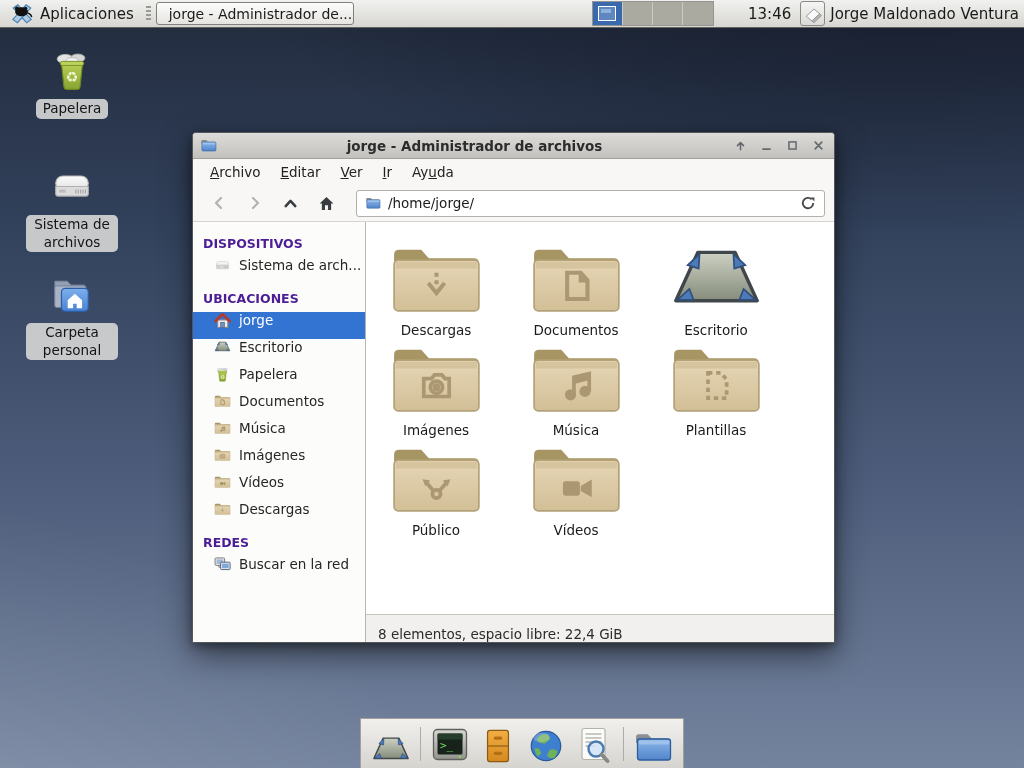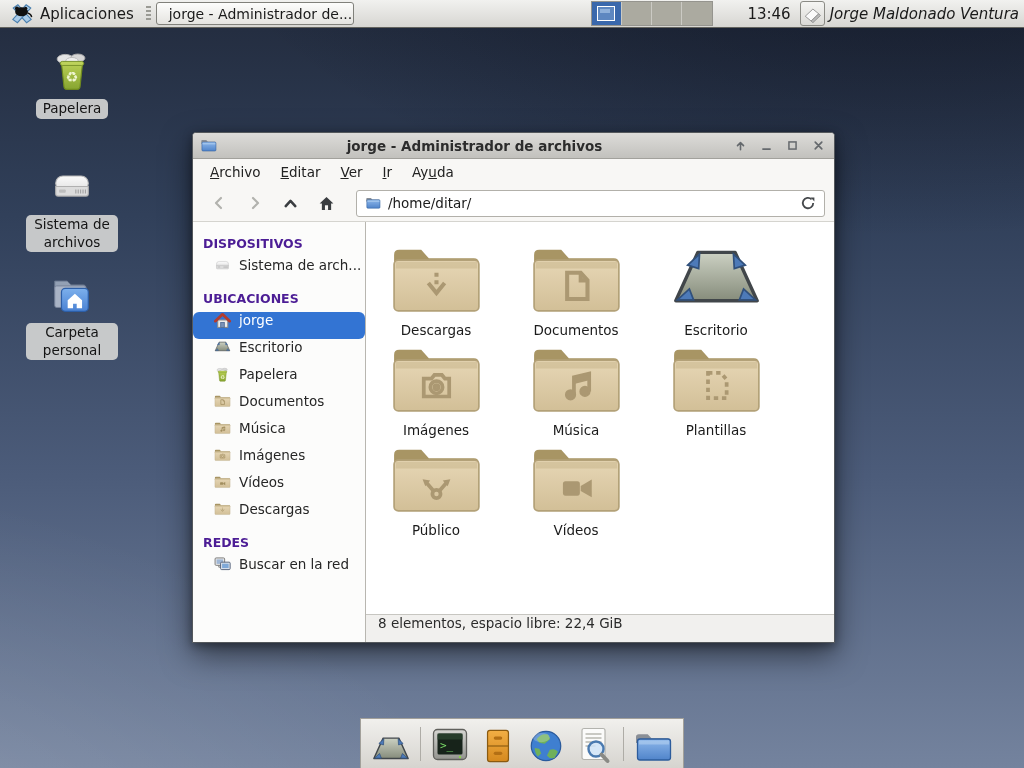--- a/index.html
+++ b/index.html
@@ -26,21 +26,21 @@
   .pager{display:flex;height:25px;border:1px solid #95948e;margin-right:34px;}
   .ws{width:30px;background:#abaaa0;border-right:1px solid #cbcac4;position:relative;}
   .ws:last-child{border-right:none;}
   .ws.active{background:#3a68ac;}
   .miniwin{position:absolute;left:5px;top:4px;width:18px;height:15px;background:#5e87c0;
     border:1px solid #fff;}
   .miniwin:before{content:"";position:absolute;left:2px;top:2px;width:10px;height:4px;background:#8fb0da;}
   .clock{font-size:15px;}
   .sessionbtn{width:25px;height:25px;margin:0 5px 0 9px;display:flex;align-items:center;justify-content:center;
     background:linear-gradient(#f5f5f3,#dbdad6);border:1px solid #8b8b85;border-radius:3px;}
-  .username{margin-right:5px;white-space:nowrap;font-style:italic;}
+  .username{margin-right:5px;white-space:nowrap;}
   
   .desk-icon{position:absolute;width:96px;display:flex;flex-direction:column;align-items:center;gap:5px;}
   .desk-label{background:rgba(210,212,210,0.92);border-radius:5px;padding:1px 7px;
     font-size:13.5px;line-height:1.3;text-align:center;color:#141414;max-width:92px;}
   
   .window{position:absolute;left:192px;top:132px;width:643px;height:511px;display:flex;flex-direction:column;
     border:1px solid #54585c;border-radius:4px 4px 0 0;background:#f4f3f1;
     box-shadow:0 12px 30px rgba(0,0,0,.5),0 3px 10px rgba(0,0,0,.35);z-index:20;}
   .titlebar{height:26px;background:linear-gradient(#dddcd9,#c2c1bd);display:flex;align-items:center;
     gap:6px;padding:0 7px;border-bottom:1px solid #a2a19c;border-radius:3px 3px 0 0;}
@@ -57,27 +57,27 @@
   .tbtn{width:33px;height:28px;display:flex;align-items:center;justify-content:center;border-radius:3px;}
   .pathbar{flex:1;height:27px;margin-left:10px;background:#fff;border:1px solid #b2b0aa;border-radius:3px;
     display:flex;align-items:center;gap:7px;padding:0 8px;font-size:13.5px;color:#1b1b1b;}
   .reloadbtn{margin-left:auto;display:flex;align-items:center;}
   .content{flex:1;display:flex;min-height:0;}
   .sidebar{width:173px;background:#fcfcfb;border-right:1px solid #b8b6b0;padding-top:7px;
     font-size:13.5px;color:#262626;overflow:hidden;}
   .sheader{font-weight:bold;font-size:12.5px;padding:7px 10px 6px;color:#4c1d95;}
   .srow{display:flex;gap:8px;height:27px;padding-left:21px;cursor:default;
     white-space:nowrap;}
-  .srow.selected{background:#3374d3;color:#fff;border-radius:6px;}
+  .srow.selected{background:#3374d3;color:#fff;}
   .rightcol{flex:1;display:flex;flex-direction:column;min-width:0;background:#fff;}
   .mainpane{flex:1;overflow:hidden;}
   .grid{display:grid;grid-template-columns:repeat(3,140px);grid-auto-rows:100px;padding-top:16px;}
   .file{display:flex;flex-direction:column;align-items:center;gap:6px;}
   .flabel{font-size:13.5px;color:#1b1b1b;}
-  .statusbar{height:28px;background:#f1f0ee;border-top:1px solid #c7c6c1;display:flex;align-items:flex-start;
+  .statusbar{height:28px;background:#f1f0ee;border-top:1px solid #c7c6c1;display:flex;align-items:flex-end;
     padding:0 12px;font-size:13.5px;color:#2b2b2b;}
   
   .dock{position:absolute;left:360px;bottom:0;height:50px;display:flex;align-items:center;gap:8px;
     padding:0 10px;background:linear-gradient(#f1f0ed,#d6d4cf);border:1px solid #a2a09a;border-bottom:none;
     z-index:25;}
   .dockbtn{width:40px;height:42px;display:flex;align-items:flex-end;justify-content:center;}
   .dsep{width:1px;height:34px;background:#aeaca6;margin:0 1px;}
   svg{display:block;}
   .hiddendefs{position:absolute;width:0;height:0;overflow:hidden;}
 </style>
@@ -335,21 +335,21 @@
       <div class="tbtn">
         <svg width="19" height="19" viewBox="0 0 16 16">
             <path d="M8 2.6L2.2 8h1.9v5.4h7.8V8h1.9z" fill="#3a3d40"></path>
             <rect x="6.7" y="9.5" width="2.6" height="3.9" fill="#f8f7f5"></rect>
           </svg>
       </div>
       <div class="pathbar">
         <svg width="16" height="14" viewBox="0 0 40 34">
             <use href="#sym-folder-blue"></use>
           </svg>
-        <span>/home/ditar/</span>
+        <span>/home/jorge/</span>
         <div class="reloadbtn">
           <svg width="16" height="16" viewBox="0 0 16 16">
               <path d="M13.2 8A5.2 5.2 0 1 1 11.6 4.3" fill="none" stroke="#45484b" stroke-width="1.8"></path>
               <path d="M10.6 2.6h3.8v3.8z" fill="#45484b"></path>
             </svg>
         </div>
       </div>
     </div>
 
     <div class="content">

